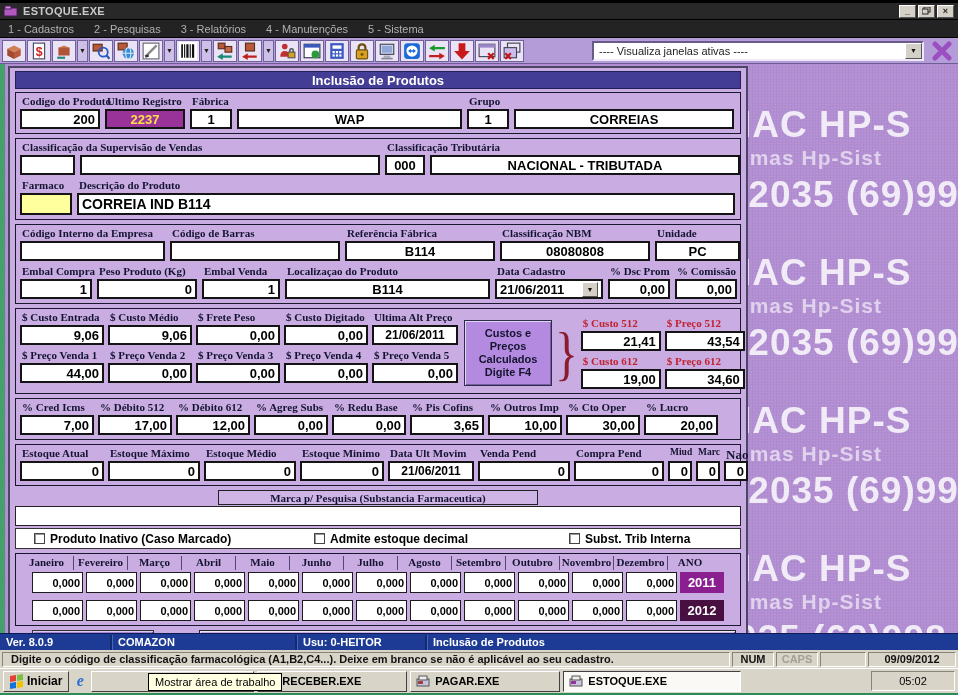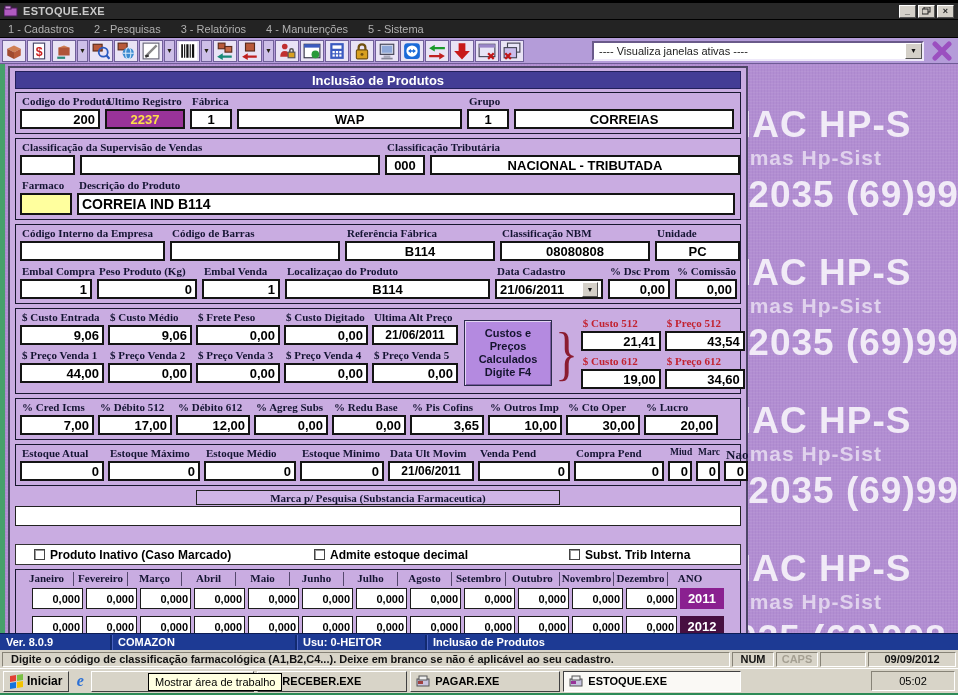--- a/index.html
+++ b/index.html
@@ -63,24 +63,24 @@
   .inp.yellow{background:#ffff9e;}
   .dd-btn{margin-left:auto;width:16px;height:15px;background:#d4d0c8;border:1px solid;
           border-color:#fff #555 #555 #fff;display:flex;align-items:center;justify-content:center;
           font-size:7px;color:#111;flex:0 0 auto;}
   .calc-box{width:88px;height:66px;background:#b48ae0;border:1px solid #2c2c4c;
             box-shadow:inset 1px 1px 0 #e3d4f4,inset -1px -1px 0 #7a5aa2;
             display:flex;flex-direction:column;align-items:center;justify-content:center;
             font-size:11px;font-weight:bold;color:#14142e;line-height:13px;text-align:center;}
   .brace{font-family:"Liberation Serif",serif;font-size:60px;color:#8b1c30;line-height:60px;
          transform:scaleX(.8);margin:0 -2px;}
-  .chk-strip{background:#fff;border:1px solid #333;height:21px;display:flex;align-items:center;margin-top:18px;}
+  .chk-strip{background:#fff;border:1px solid #333;height:21px;display:flex;align-items:center;margin-top:2px;}
   .chk-item{display:flex;align-items:center;gap:5px;font-weight:bold;font-size:12px;color:#000;}
   .chk-box{width:11px;height:11px;background:#fff;border:1px solid #444;box-shadow:inset 1px 1px 0 #999;}
-  .marca-lbl{width:364px;margin:0 auto;border:1px solid #222;background:#cfb5e6;height:15px;
+  .marca-lbl{width:320px;margin:0 auto;border:1px solid #222;background:#cfb5e6;height:15px;
              display:flex;align-items:center;justify-content:center;
              font-family:"Liberation Serif",serif;font-weight:bold;font-size:11px;color:#141432;}
   .marca-inp{height:20px;background:#fff;border:1px solid #222;margin-top:1px;}
   
   .mh-row{display:flex;margin-bottom:1px;}
   .mh{width:54px;text-align:center;font-family:"Liberation Serif",serif;font-weight:bold;font-size:11px;
       color:#141432;border-right:1px solid #55486e;height:14px;}
   .mh.mh-ano{width:44px;border-right:none;}
   .month-row{display:flex;margin-top:2px;justify-content:center;}
   .mcell{width:51px;height:21px;margin-right:3px;background:#fff;border:1px solid #1c1c1c;

